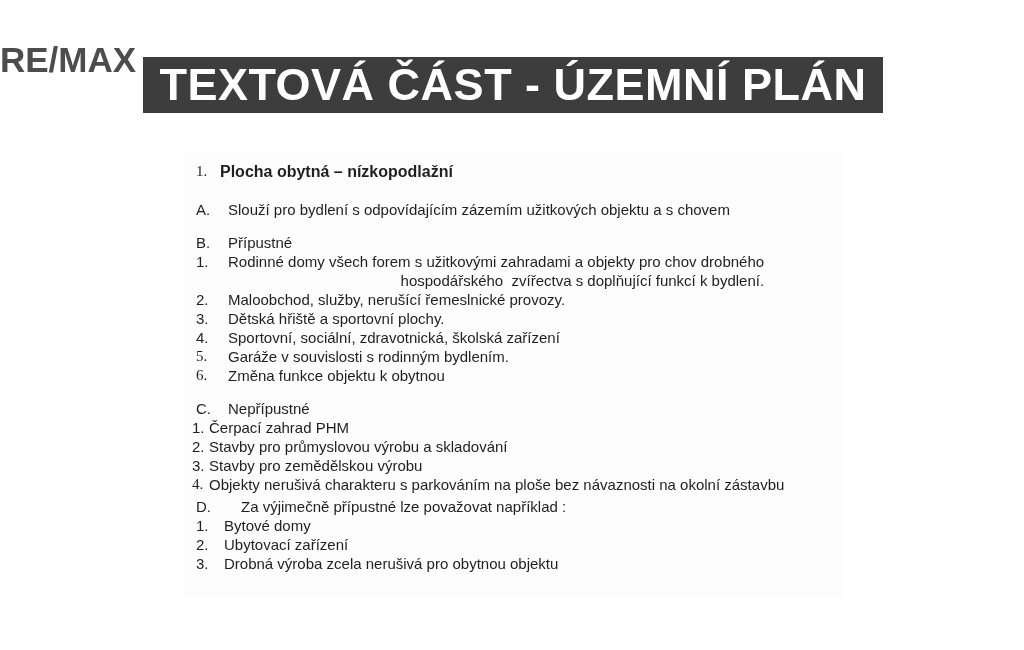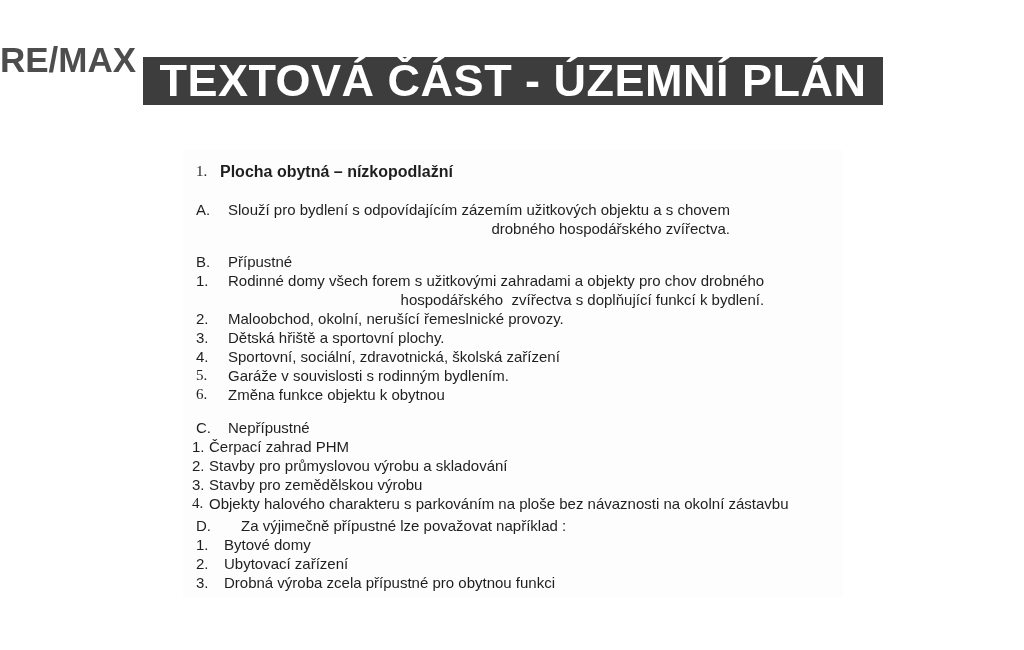--- a/index.html
+++ b/index.html
@@ -15,21 +15,21 @@
   .stage{
     position:relative;width:1024px;height:650px;background:#ffffff;overflow:hidden;
   }
   .logo{
     position:absolute;left:0;top:40px;z-index:2;
     font-weight:bold;font-size:35px;letter-spacing:0px;
     color:var(--logo-color);
     font-family:"Liberation Sans",sans-serif;
   }
   .banner{
-    position:absolute;left:143px;top:57px;width:740px;height:48px;z-index:1;
+    position:absolute;left:143px;top:57px;width:740px;height:56px;z-index:1;
     background:var(--banner-bg);
     display:flex;align-items:center;justify-content:center;
   }
   .banner-title{
     color:var(--banner-fg);font-weight:bold;font-size:45px;letter-spacing:0.5px;
     white-space:nowrap;
   }
   .doc{
     position:absolute;left:183px;top:150px;width:660px;height:447px;
     background:var(--doc-bg);
@@ -65,36 +65,36 @@
 
   <div class="doc">
 
     <div class="row heading">
       <span class="num serif">1.</span>
       <span class="txt">Plocha obytná – nízkopodlažní</span>
     </div>
 
     <div class="row mt-a">
       <span class="num">A.</span>
-      <span class="txt"><span>Slouží pro bydlení s odpovídajícím zázemím užitkových objektu a s chovem</span><br><span>drobného hospodářského zvířectva.</span></span>
+      <span class="txt"><span>Slouží pro bydlení s odpovídajícím zázemím užitkových objektu a s chovem</span><br></span>
     </div>
 
     <div class="row mt-b">
       <span class="num">B.</span>
       <span class="txt">Přípustné</span>
     </div>
 
     <div class="row">
       <span class="num">1.</span>
       <span class="txt"><span>Rodinné domy všech forem s užitkovými zahradami a objekty pro chov drobného</span><br><span>hospodářského  zvířectva s doplňující funkcí k bydlení.</span></span>
     </div>
 
     <div class="row">
       <span class="num">2.</span>
-      <span class="txt">Maloobchod, okolní, nerušící řemeslnické provozy.</span>
+      <span class="txt">Maloobchod, služby, nerušící řemeslnické provozy.</span>
     </div>
 
     <div class="row">
       <span class="num">3.</span>
       <span class="txt">Dětská hřiště a sportovní plochy.</span>
     </div>
 
     <div class="row">
       <span class="num">4.</span>
       <span class="txt">Sportovní, sociální, zdravotnická, školská zařízení</span>
@@ -125,37 +125,37 @@
       <span class="txt">Stavby pro průmyslovou výrobu a skladování</span>
     </div>
 
     <div class="row tight">
       <span class="num">3.</span>
       <span class="txt">Stavby pro zemědělskou výrobu</span>
     </div>
 
     <div class="row tight">
       <span class="num serif">4.</span>
-      <span class="txt">Objekty halového charakteru s parkováním na ploše bez návaznosti na okolní zástavbu</span>
+      <span class="txt">Objekty nerušivá charakteru s parkováním na ploše bez návaznosti na okolní zástavbu</span>
     </div>
 
     <div class="row mt-d dhead">
       <span class="num">D.</span>
       <span class="txt">Za výjimečně přípustné lze považovat například :</span>
     </div>
 
     <div class="row dlist">
       <span class="num">1.</span>
       <span class="txt">Bytové domy</span>
     </div>
 
     <div class="row dlist">
       <span class="num">2.</span>
       <span class="txt">Ubytovací zařízení</span>
     </div>
 
     <div class="row dlist">
       <span class="num">3.</span>
-      <span class="txt">Drobná výroba zcela přípustné pro obytnou funkci</span>
+      <span class="txt">Drobná výroba zcela nerušivá pro obytnou objektu</span>
     </div>
 
   </div>
 </div>
 
 </body></html>

